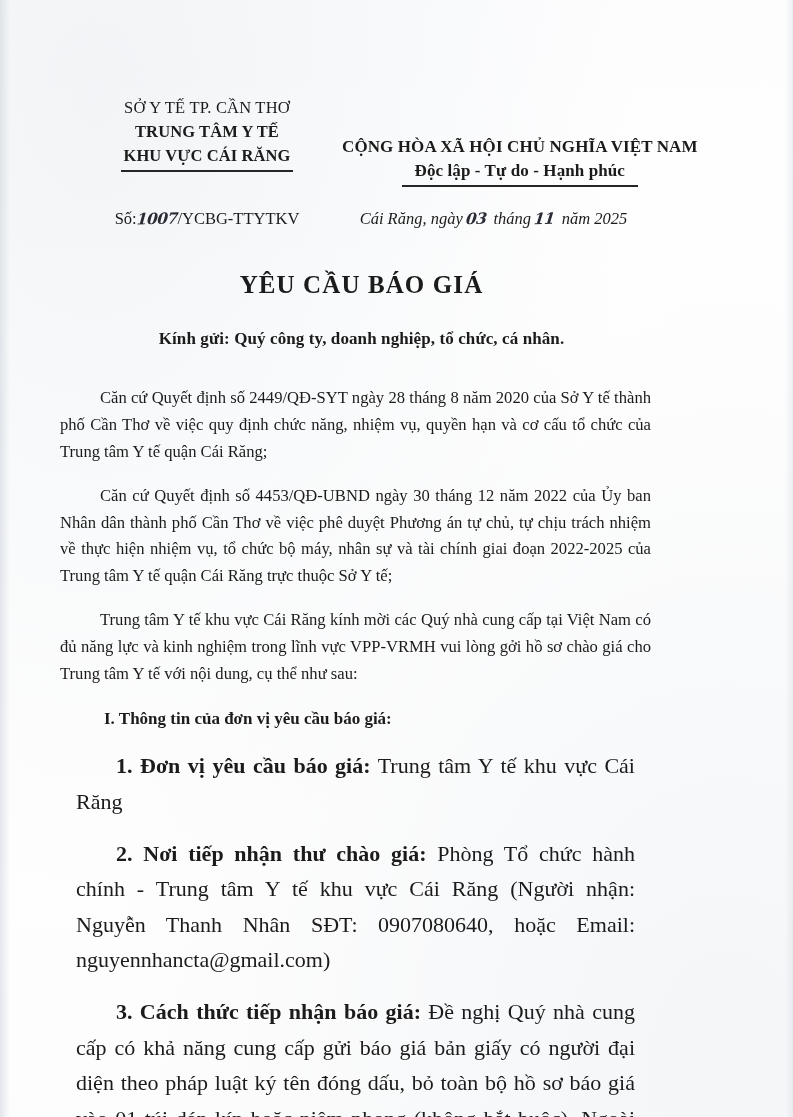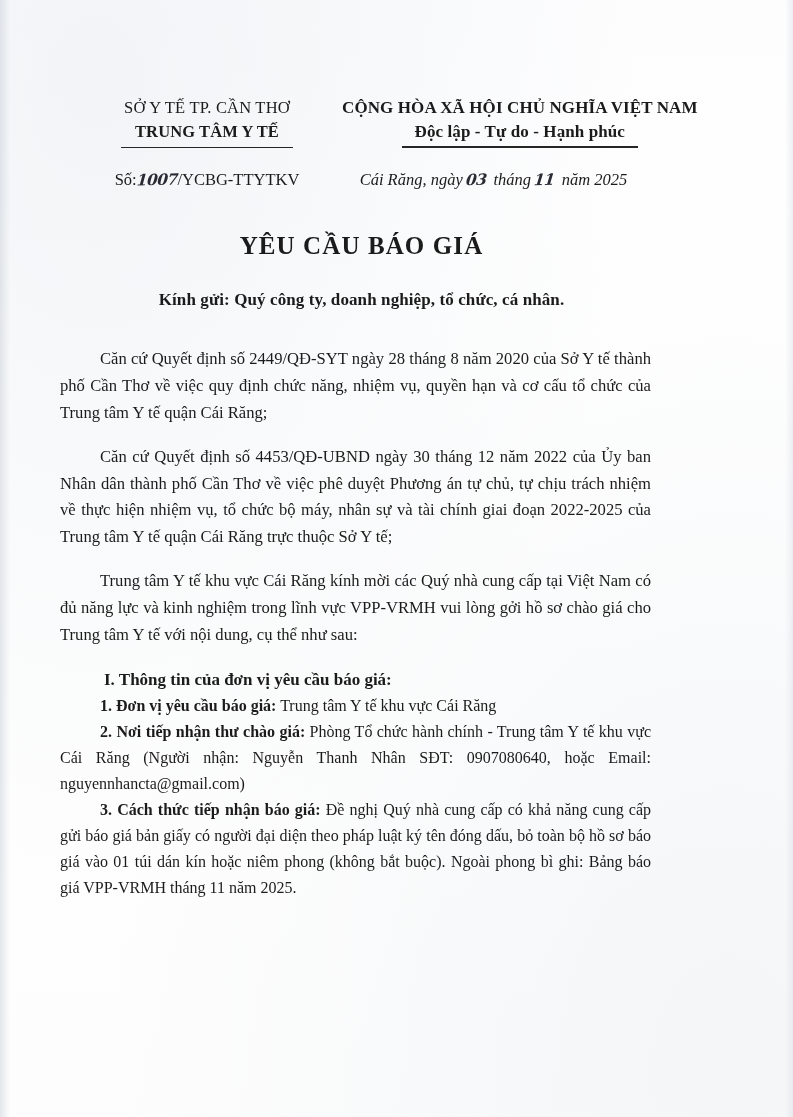--- a/index.html
+++ b/index.html
@@ -81,20 +81,21 @@
     height: 1.6px;
     background: #262626;
     margin: 3px auto 0;
   }
   .nation-line {
     font-size: 17px;
     font-weight: 700;
     line-height: 1.4;
     letter-spacing: 0.1px;
     white-space: nowrap;
+    margin-top: 39px;
   }
   .nation-motto {
     font-size: 17px;
     font-weight: 700;
     line-height: 1.45;
     letter-spacing: 0.1px;
     white-space: nowrap;
   }
   .nation-underline {
     width: 236px;
@@ -179,25 +180,25 @@
     text-indent: 0;
   }
   .section-head {
     font-size: 17px;
     line-height: 1.62;
     font-weight: 700;
     text-indent: 40px;
     margin: 4px;
   }
   .labeled {
-    font-size: 16px;
+    font-size: 22px;
     line-height: 1.62;
     text-align: justify;
     text-indent: 40px;
-    margin: 0;
+    margin: 16px;
   }
   .labeled .lbl {
     font-weight: 700;
   }
   .plain-line {
     font-size: 16.6px;
     line-height: 1.62;
     text-align: justify;
     text-indent: 40px;
     margin: 0;
@@ -212,20 +213,21 @@
 <div class="page">
   <div class="scan-edge-left"></div>
   <div class="scan-edge-right"></div>
 
   <div class="content">
 
     <div class="doc-header">
       <div class="header-left">
         <div class="org-line org-line-1">SỞ Y TẾ TP. CẦN THƠ</div>
         <div class="org-line org-line-2">TRUNG TÂM Y TẾ</div>
+        <div class="org-line org-line-3">KHU VỰC CÁI RĂNG</div>
         <div class="org-underline"></div>
       </div>
       <div class="header-right">
         <div class="nation-line">CỘNG HÒA XÃ HỘI CHỦ NGHĨA VIỆT NAM</div>
         <div class="nation-motto">Độc lập - Tự do - Hạnh phúc</div>
         <div class="nation-underline"></div>
       </div>
     </div>
 
     <div class="meta-row">

